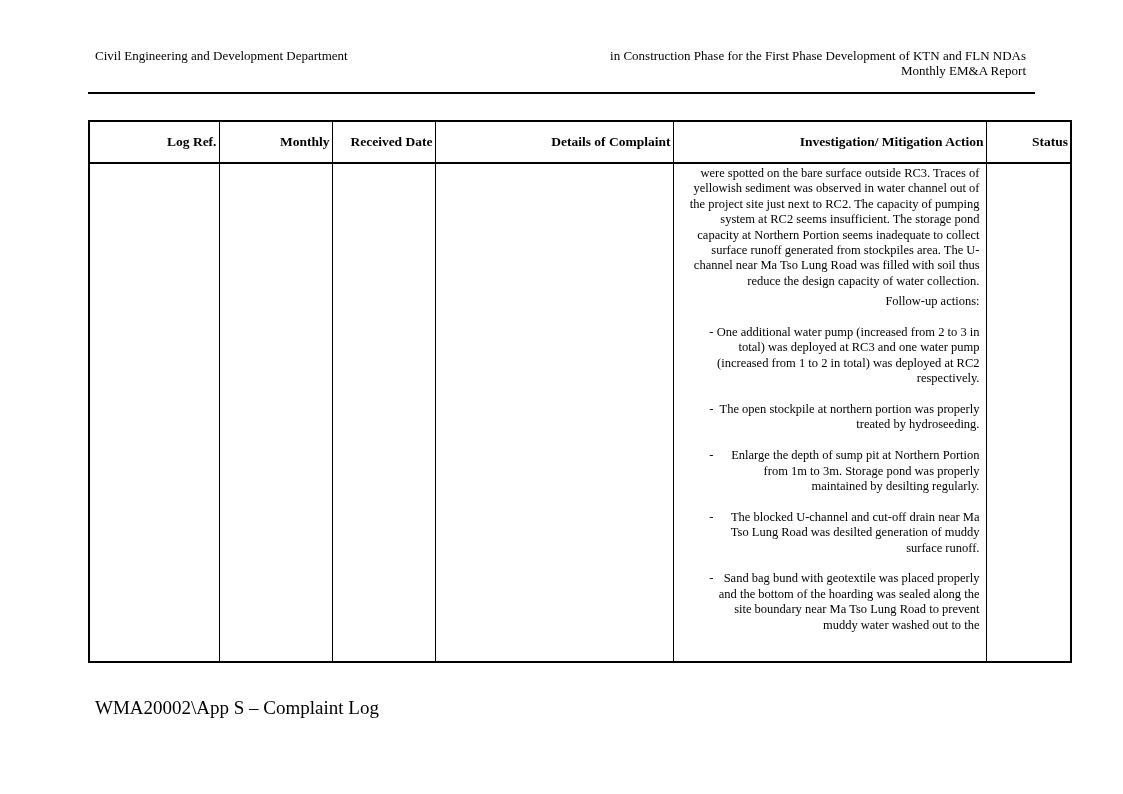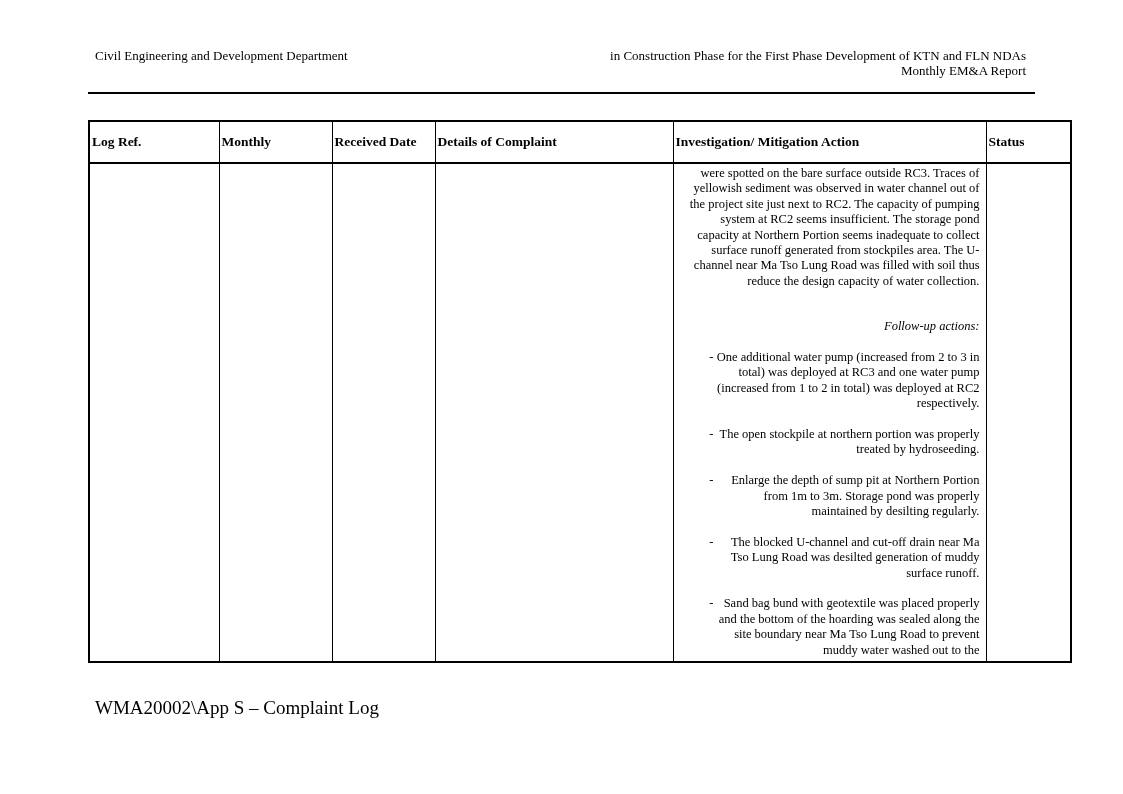--- a/index.html
+++ b/index.html
@@ -47,38 +47,38 @@
   }
   table.log-table th,
   table.log-table td {
     border: 1px solid #000000;
     padding: 0;
   }
   table.log-table thead th {
     height: 40px;
     font-size: 13.5px;
     font-weight: bold;
-    text-align: left;
+    text-align: right;
     vertical-align: middle;
     border-bottom: 2px solid #000000;
     padding: 0 2px;
   }
   table.log-table tbody td {
     height: 495px;
     vertical-align: top;
     text-align: right;
   }
   td.inv-cell {
     padding: 2px 6px 0 6px !important;
     font-size: 12.5px;
     line-height: 15.4px;
     overflow: hidden;
   }
   .para { margin: 0; }
-  .gap { margin-top: 30px; font-style: italic; }
+  .gap { margin-top: 5px; }
   .bullet { display: flex; margin-top: 15.4px; }
   .bullet .marker {
     flex: 0 0 34px;
     box-sizing: border-box;
     padding-left: 5px;
   }
   .bullet .btext { flex: 1 1 auto; }
   .footer-ref {
     position: absolute;
     left: 95px;

